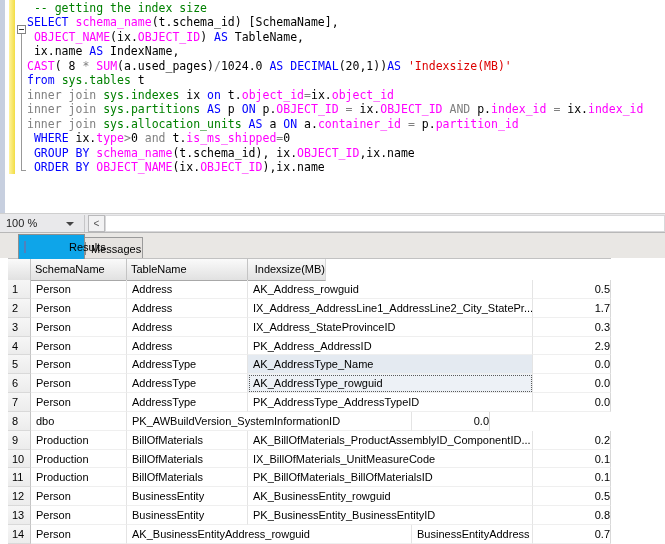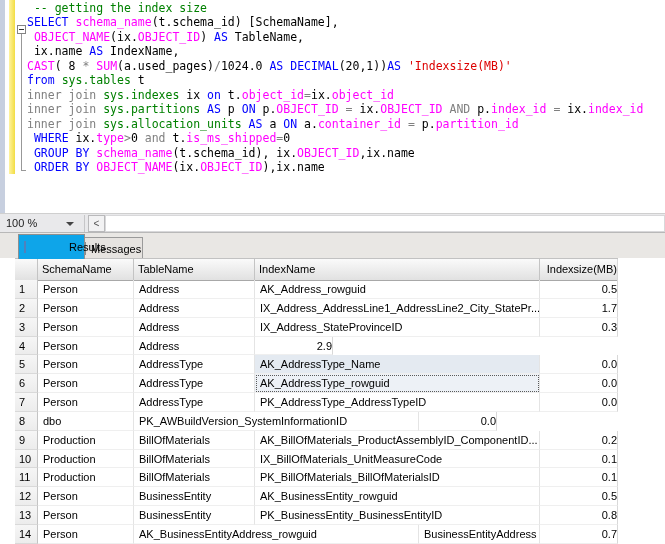--- a/index.html
+++ b/index.html
@@ -50,21 +50,21 @@
       linear-gradient(#c8daee 0 3px,rgba(0,0,0,0) 3px),
       repeating-linear-gradient(to right,rgba(0,0,0,0) 0 3px,#6f94c0 3px 4px),
       repeating-linear-gradient(to bottom,rgba(0,0,0,0) 0 3px,#6f94c0 3px 4px);}
   .icon-page{position:relative;width:11px;height:13px;background:#fff;border:1px solid #8b8b8b;box-sizing:border-box;}
   .icon-page::before{content:"";position:absolute;left:1px;top:2px;right:1px;height:5px;
       background:repeating-linear-gradient(to bottom,#b5b5b5 0 1px,rgba(0,0,0,0) 1px 3px);}
   .icon-page::after{content:"";position:absolute;left:-2px;bottom:-2px;width:7px;height:7px;
       background:#f4d94a;border:1px solid #a9962d;box-sizing:border-box;}
 
   
-  .grid{position:absolute;left:15px;top:258px;width:603px;height:286px;background:#fff;font-size:11px;color:#000;}
+  .grid{position:absolute;left:8px;top:258px;width:603px;height:286px;background:#fff;font-size:11px;color:#000;}
   .grid-header{display:flex;height:22px;border-top:1px solid #c2c2c2;box-sizing:border-box;}
   .hcell{box-sizing:border-box;height:22px;line-height:20px;padding-left:4px;
          background:linear-gradient(#fafafa,#e1e1e1);
          border-right:1px solid #c4c4c4;border-bottom:1px solid #a8a8a8;
          overflow:hidden;white-space:nowrap;}
   .grid-body{position:relative;}
   .grid-row{display:flex;height:18.857px;}
   .cell{box-sizing:border-box;overflow:hidden;white-space:nowrap;line-height:18px;
         border-right:1px solid #e4e4e4;border-bottom:1px solid #efefef;padding-left:5px;}
   .cell-num{background:linear-gradient(#f6f6f6,#ececec);border-right:1px solid #c4c4c4;
@@ -108,21 +108,20 @@
       <span class="icon-page"></span>
       <span class="tab-label">Messages</span>
     </div>
   </div>
 
   <div class="grid">
     <div class="grid-header">
       <div class="hcell w-num"></div>
       <div class="hcell w-schema">SchemaName</div>
       <div class="hcell w-table">TableName</div>
-      <div class="hcell w-index">IndexName</div>
       <div class="hcell w-size">Indexsize(MB)</div>
     </div>
     <div class="grid-body">
         <div class="grid-row">
           <div class="cell w-num cell-num">1</div>
           <div class="cell w-schema">Person</div>
           <div class="cell w-table">Address</div>
           <div class="cell w-index">AK_Address_rowguid</div>
           <div class="cell w-size">0.5</div>
         </div>
@@ -137,20 +136,21 @@
           <div class="cell w-num cell-num">3</div>
           <div class="cell w-schema">Person</div>
           <div class="cell w-table">Address</div>
           <div class="cell w-index">IX_Address_StateProvinceID</div>
           <div class="cell w-size">0.3</div>
         </div>
         <div class="grid-row">
           <div class="cell w-num cell-num">4</div>
           <div class="cell w-schema">Person</div>
           <div class="cell w-table">Address</div>
+          <div class="cell w-index">PK_Address_AddressID</div>
           <div class="cell w-size">2.9</div>
         </div>
         <div class="grid-row">
           <div class="cell w-num cell-num">5</div>
           <div class="cell w-schema">Person</div>
           <div class="cell w-table">AddressType</div>
           <div class="cell w-index sel">AK_AddressType_Name</div>
           <div class="cell w-size">0.0</div>
         </div>
         <div class="grid-row">

